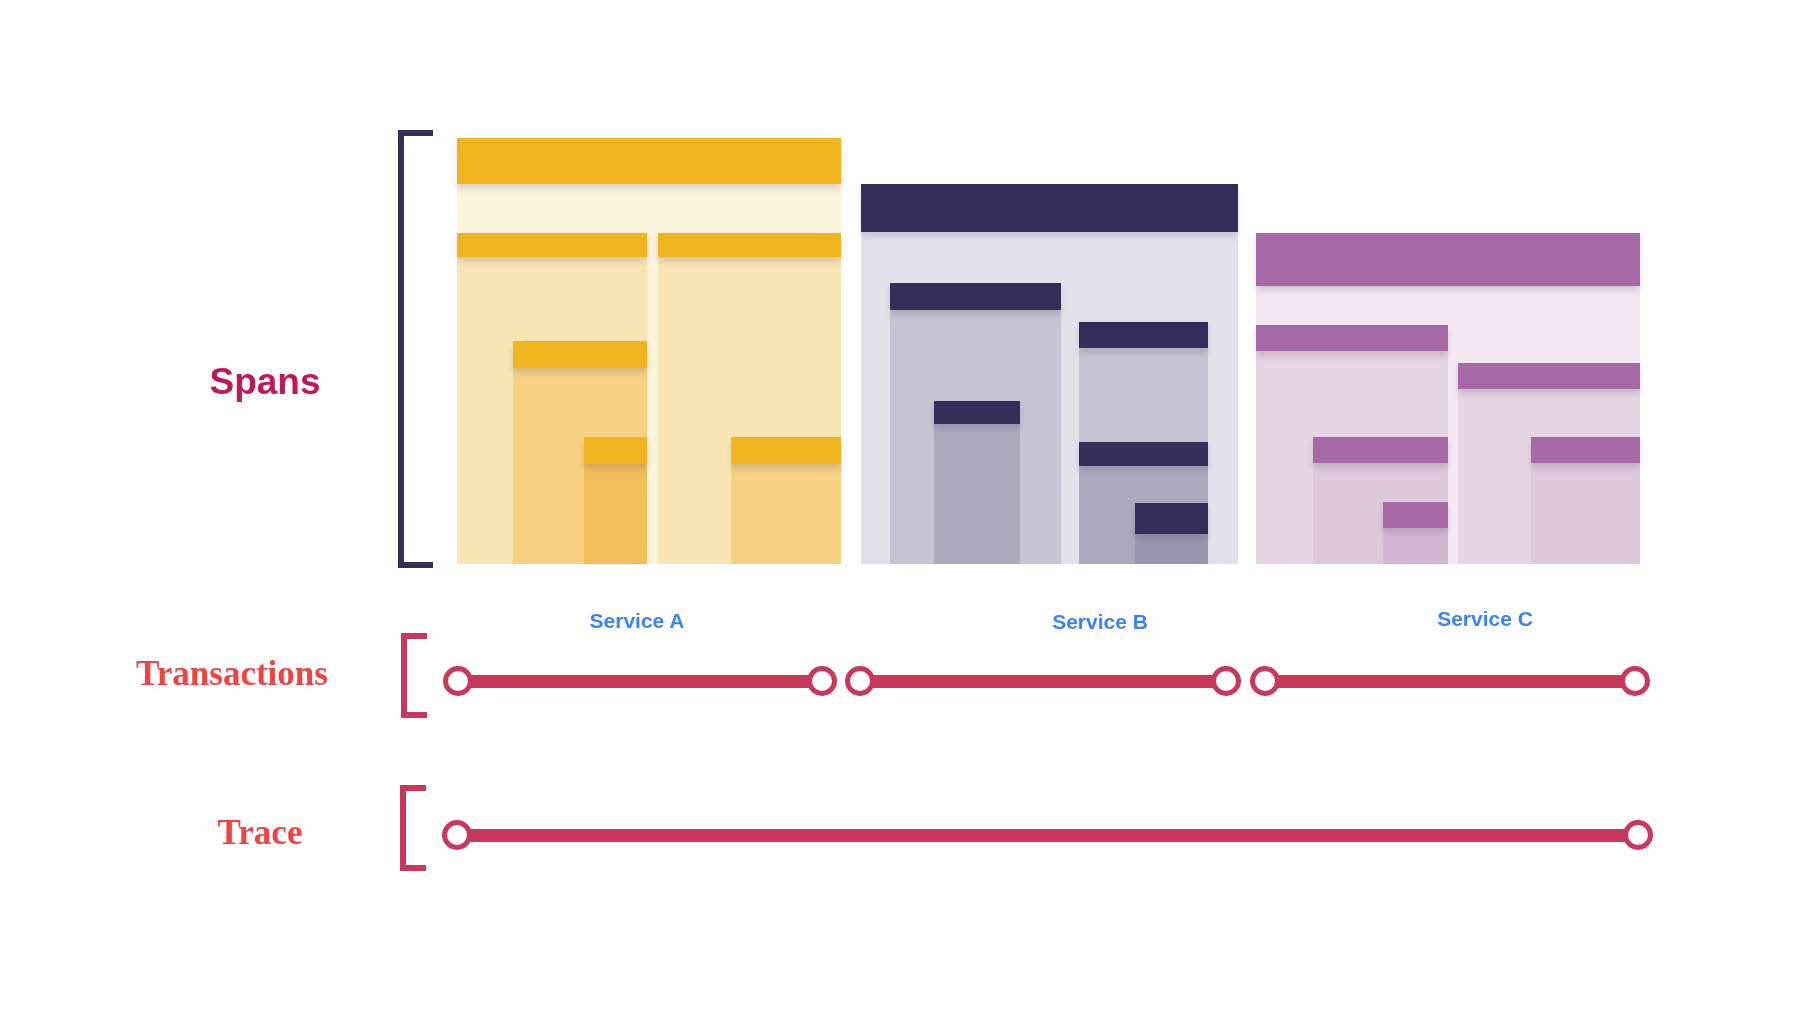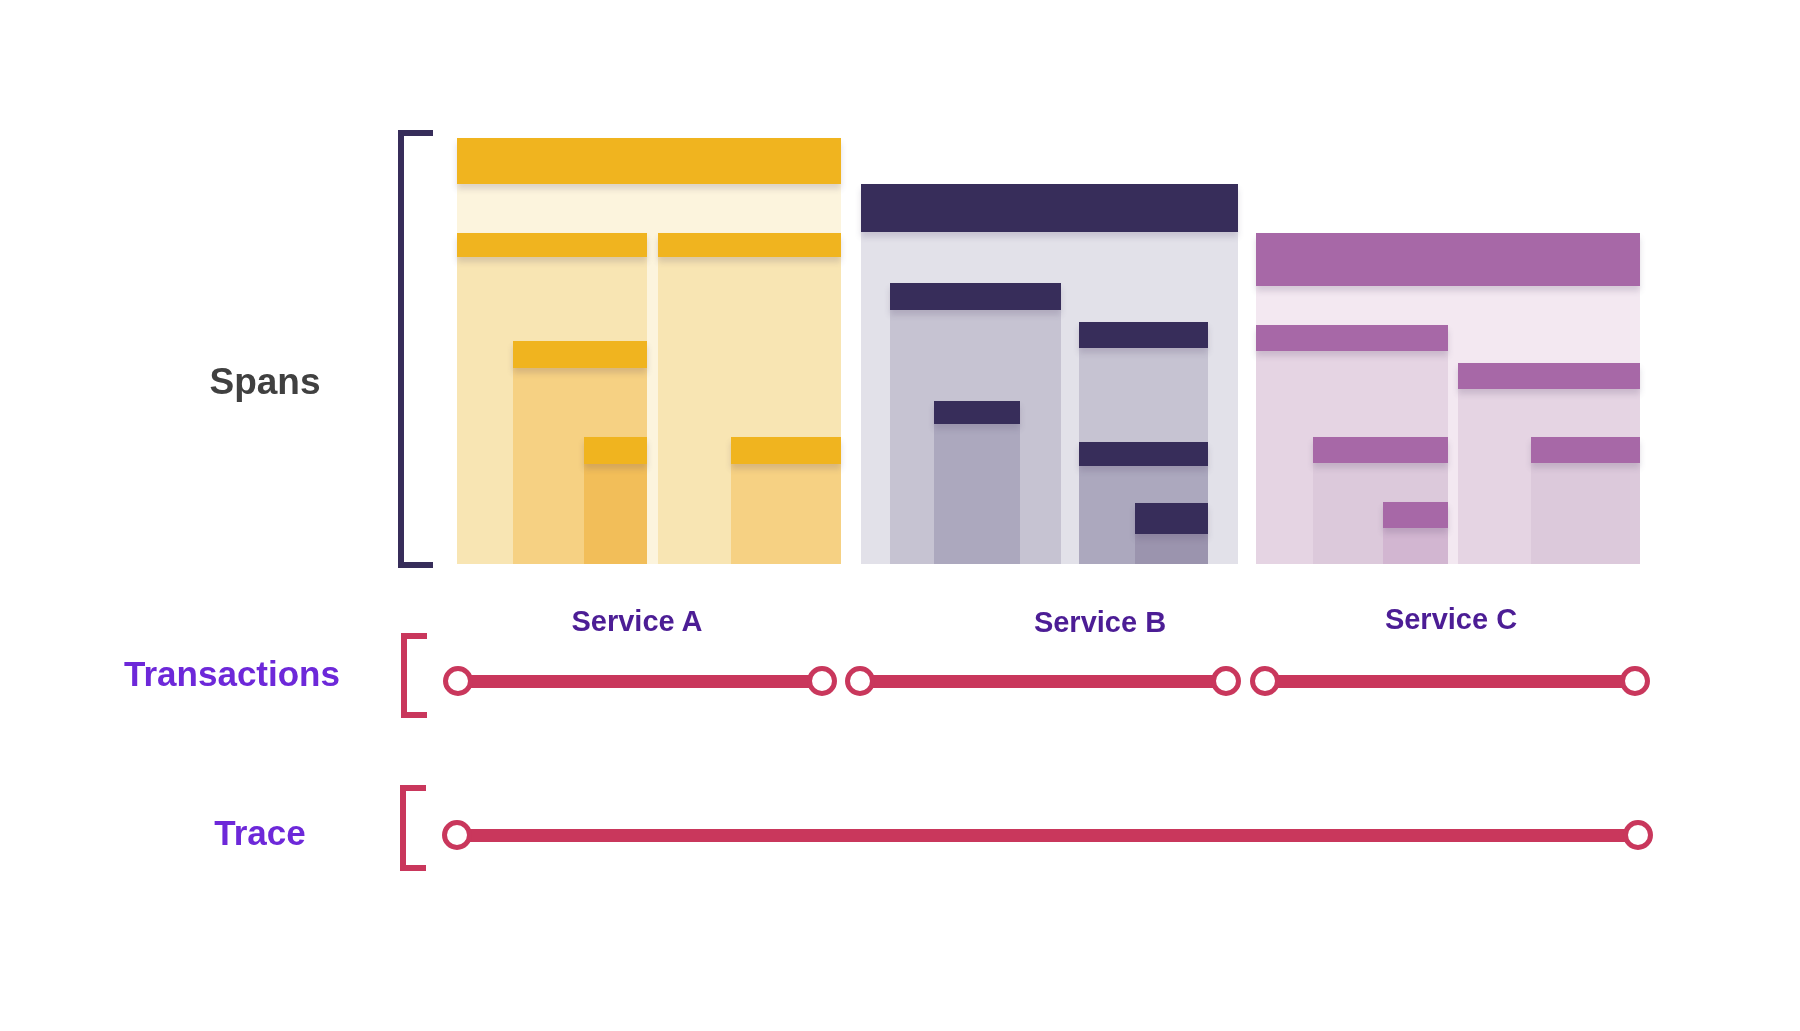--- a/index.html
+++ b/index.html
@@ -10,29 +10,29 @@
     background: #ffffff;
     overflow: hidden;
     font-family: "Liberation Sans", sans-serif;
   }
   .label {
     position: absolute;
     transform: translate(-50%, -50%);
     font-weight: 700;
     white-space: nowrap;
   }
-  .navy-text { color: #404040; }
-  .red-text  { color: #6d28d9; }
+  .navy-text { color: #be185d; }
+  .red-text  { color: #ef4444; font-family: Liberation Serif, serif; }
   .spans-label        { left: 265px;  top: 382px; font-size: 37px; }
   .transactions-label { left: 232px;  top: 674px; font-size: 35px; }
   .trace-label        { left: 260px;  top: 833px; font-size: 35px; }
-  .svc-label { font-size: 29px; color: #4c1d95; }
+  .svc-label { font-size: 21px; color: #3b82f6; }
   .svc-a { left: 637px;  top: 621px; }
   .svc-b { left: 1100px; top: 622px; }
-  .svc-c { left: 1451px; top: 619px; }
+  .svc-c { left: 1485px; top: 619px; }
 
   .bracket {
     position: absolute;
     box-sizing: border-box;
     border-left-style: solid;
     border-top-style: solid;
     border-bottom-style: solid;
     border-right: none;
   }
   .bracket-navy {

